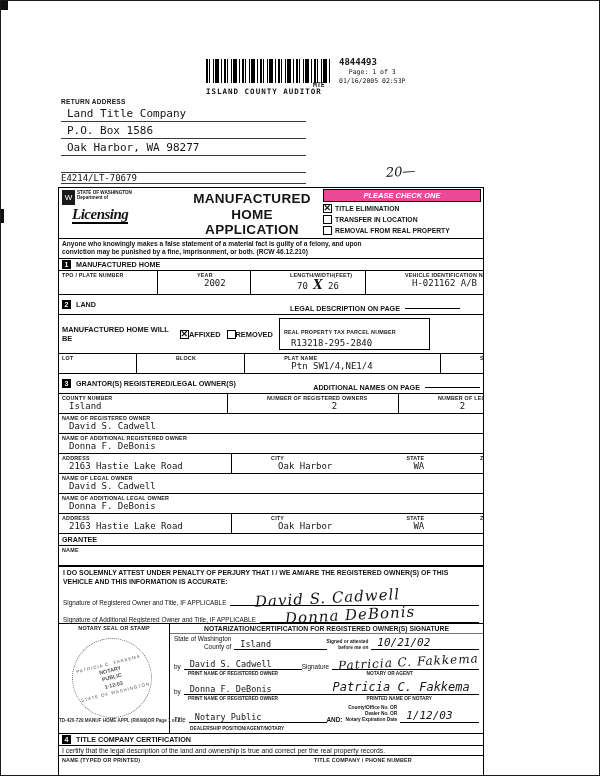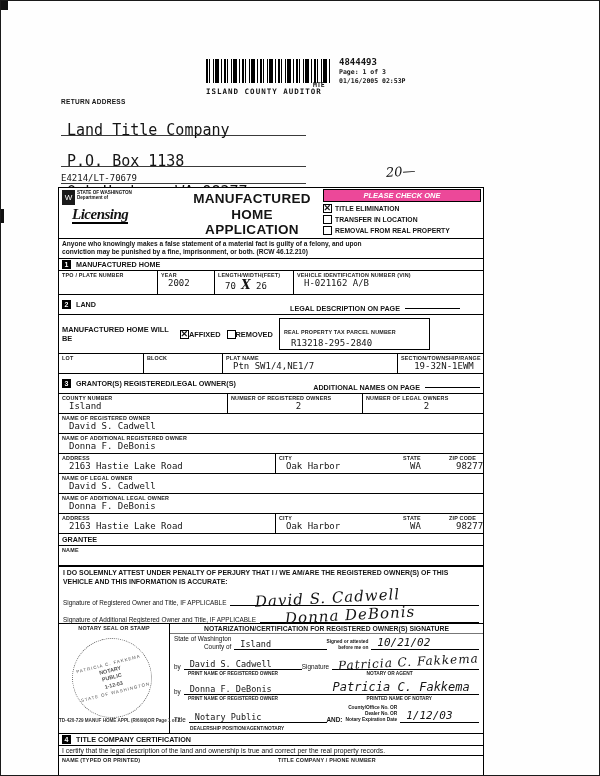--- a/index.html
+++ b/index.html
@@ -4,27 +4,27 @@
 <style>
   html,body{margin:0;padding:0;}
   body{width:600px;height:776px;background:#e8e8e6;font-family:"Liberation Sans",sans-serif;color:#141414;}
   .page{position:relative;width:598px;height:774px;background:#fefefe;border:1px solid #1a1a1a;overflow:hidden;}
   .artifact{position:absolute;background:#111;}
   
   .barcode{position:absolute;left:205px;top:58px;width:125px;height:24px;
     background:repeating-linear-gradient(90deg,#000 0 2px,#fff 2px 3px,#000 3px 4px,#fff 4px 7px,#000 7px 8px,#fff 8px 9px,#000 9px 13px,#fff 13px 15px,#000 15px 16px,#fff 16px 18px);}
   .recbox{position:absolute;left:338px;top:56px;font-family:"DejaVu Sans Mono",monospace;}
   .recnum{font-size:9px;font-weight:bold;}
-  .recline{font-size:6.5px;font-weight:bold;margin-top:1px;}
+  .recline{font-size:6.5px;font-weight:normal;margin-top:1px;text-align:center;}
   .auditor{position:absolute;left:205px;top:86px;font-family:"DejaVu Sans Mono",monospace;font-size:7.5px;font-weight:bold;letter-spacing:1px;}
   .mte{position:absolute;left:312px;top:80px;font-family:"DejaVu Sans Mono",monospace;font-size:6.5px;font-weight:bold;}
   
   .retaddr{position:absolute;left:60px;top:97px;width:245px;}
   .retaddr .rlabel{font-size:6.5px;font-weight:bold;letter-spacing:.3px;}
-  .aline{border-bottom:1px solid #3a3a3a;height:14px;font-family:"DejaVu Sans Mono",monospace;font-size:15px;padding-left:6px;margin-top:16px;}
+  .aline{border-bottom:1px solid #3a3a3a;height:14px;font-family:"DejaVu Sans Mono",monospace;font-size:11px;padding-left:6px;margin-top:2px;}
   .filenum{position:absolute;left:60px;top:172px;font-family:"DejaVu Sans Mono",monospace;font-size:9px;border-bottom:1px solid #3a3a3a;width:245px;}
   .hw20{position:absolute;left:385px;top:163px;font-family:"DejaVu Serif",serif;font-style:italic;font-size:13px;transform:rotate(-4deg);}
   
   .form{position:absolute;left:57px;top:186px;width:424px;border:1.5px solid #000;background:#fff;}
   .fhead{display:flex;border-bottom:1px solid #000;}
   .logo{width:118px;padding:2px 3px 0 3px;}
   .logo-top{display:flex;gap:2px;align-items:flex-start;}
   .emblem{width:13px;height:15px;background:#1a1a1a;color:#fff;font-size:8px;text-align:center;line-height:15px;flex:0 0 auto;}
   .agency-sm{font-size:4.6px;font-weight:bold;line-height:1.15;}
   .licensing{font-family:"Liberation Serif",serif;font-style:italic;font-weight:bold;font-size:15px;letter-spacing:-.5px;border-bottom:2px solid #000;display:inline-block;line-height:1;margin-left:10px;}
@@ -32,21 +32,21 @@
   .checkone{width:158px;padding:1px 2px;}
   .co-head{background:#ec4899;color:#fff;font-style:italic;font-weight:bold;font-size:7.5px;text-align:center;border:1px solid #000;padding:1px 0;}
   .co-opt{display:flex;align-items:center;gap:3px;font-size:6.8px;font-weight:bold;margin-top:2px;}
   .cb{width:7px;height:7px;border:1px solid #000;display:inline-block;position:relative;flex:0 0 auto;background:#fff;}
   .cb.checked::after{content:"✕";position:absolute;left:-0.5px;top:-2px;font-size:9px;font-weight:bold;}
   .warn{font-size:6.6px;font-weight:bold;padding:1px 3px 2px 3px;border-bottom:1px solid #000;line-height:1.25;width:300px;}
   .bar{display:flex;align-items:center;gap:5px;border-bottom:1px solid #000;border-top:1px solid #000;margin-top:-1px;padding:1px 3px;font-weight:bold;font-size:7.2px;}
   .secnum{background:#000;color:#fff;min-width:9px;height:9px;font-size:7px;text-align:center;line-height:9px;}
   .bar .right{margin-left:auto;margin-top:8px;}
   .pageline{display:inline-block;border-bottom:1px solid #000;width:55px;height:7px;}
-  .row{display:flex;border-bottom:1px solid #000;}
+  .row{display:flex;border-bottom:1px solid #000;gap:36px;}
   .row:last-child{border-bottom:none;}
   .cell{border-right:1px solid #000;padding:1px 3px 2px 3px;overflow:hidden;}
   .cell:last-child{border-right:none;}
   .lbl{font-size:5.4px;font-weight:bold;color:#222;letter-spacing:.2px;white-space:nowrap;}
   .val{font-family:"DejaVu Sans Mono",monospace;font-size:9px;padding-left:7px;white-space:nowrap;}
   .hw{font-family:"DejaVu Serif",serif;font-style:italic;font-size:11px;}
   .sig{font-family:"DejaVu Serif",serif;font-style:italic;font-size:15px;transform:rotate(-3deg);display:inline-block;letter-spacing:1px;}
   .affix-row{display:flex;align-items:center;gap:6px;padding:3px;border-bottom:1px solid #000;}
   .affix-lab{font-size:7.4px;font-weight:bold;}
   .affix-opt{display:flex;align-items:center;gap:0;font-size:7.4px;font-weight:bold;}
@@ -82,21 +82,21 @@
     <div class="recnum">4844493</div>
     <div class="recline">Page: 1 of 3</div>
     <div class="recline">01/16/2005 02:53P</div>
   </div>
   <div class="auditor">ISLAND COUNTY AUDITOR</div>
   <div class="mte">MTE</div>
 
   <div class="retaddr">
     <div class="rlabel">RETURN ADDRESS</div>
     <div class="aline">Land Title Company</div>
-    <div class="aline">P.O. Box 1138</div>
+    <div class="aline">P.O. Box 1586</div>
     <div class="aline">Oak Harbor, WA 98277</div>
     <div class="aline"></div>
     <div class="aline"></div>
   </div>
   <div class="filenum">E4214/LT-70679</div>
   <div class="hw20"><span>20</span>—</div>
 
   <div class="form">
 
     <div class="fhead">
@@ -180,21 +180,21 @@
       <div class="cell" style="width:78px;">
         <div class="lbl">LOT</div>
           <div class="val"></div>
       </div>
       <div class="cell" style="width:72px;">
         <div class="lbl">BLOCK</div>
           <div class="val"></div>
       </div>
       <div class="cell" style="width:168px;">
         <div class="lbl">PLAT NAME</div>
-          <div class="val">Ptn SW1/4,NE1/7</div>
+          <div class="val">Ptn SW1/4,NE1/4</div>
       </div>
       <div class="cell" style="flex:1;">
         <div class="lbl">SECTION/TOWNSHIP/RANGE</div>
           <div class="val" style="text-align:center;">19-32N-1EWM</div>
       </div>
     </div>
 
     <div class="bar">
       <span class="secnum">3</span>
       <span>GRANTOR(S) REGISTERED/LEGAL OWNER(S)</span>

